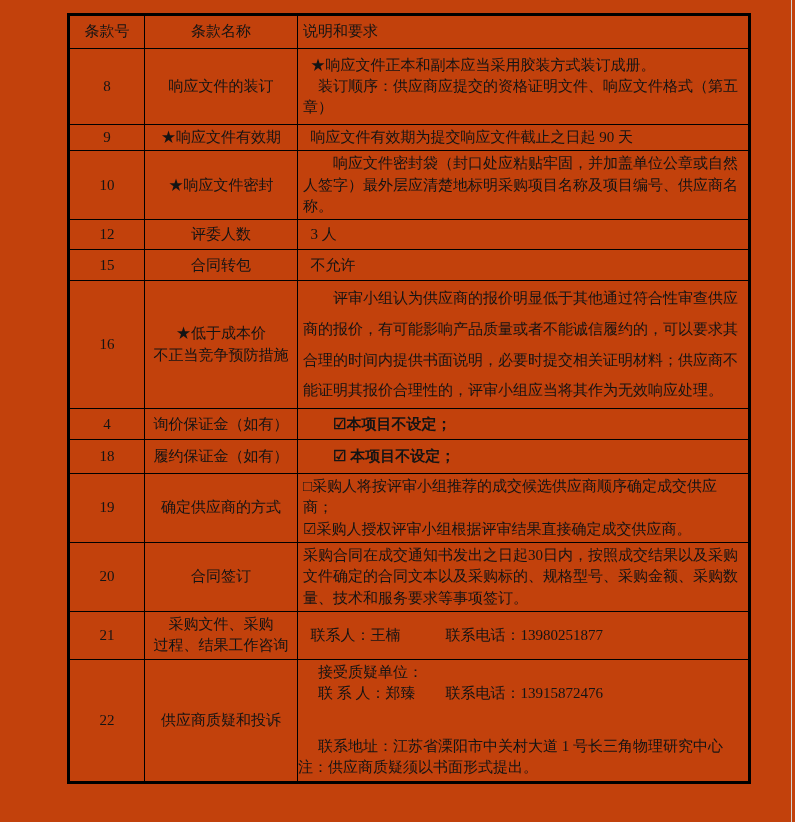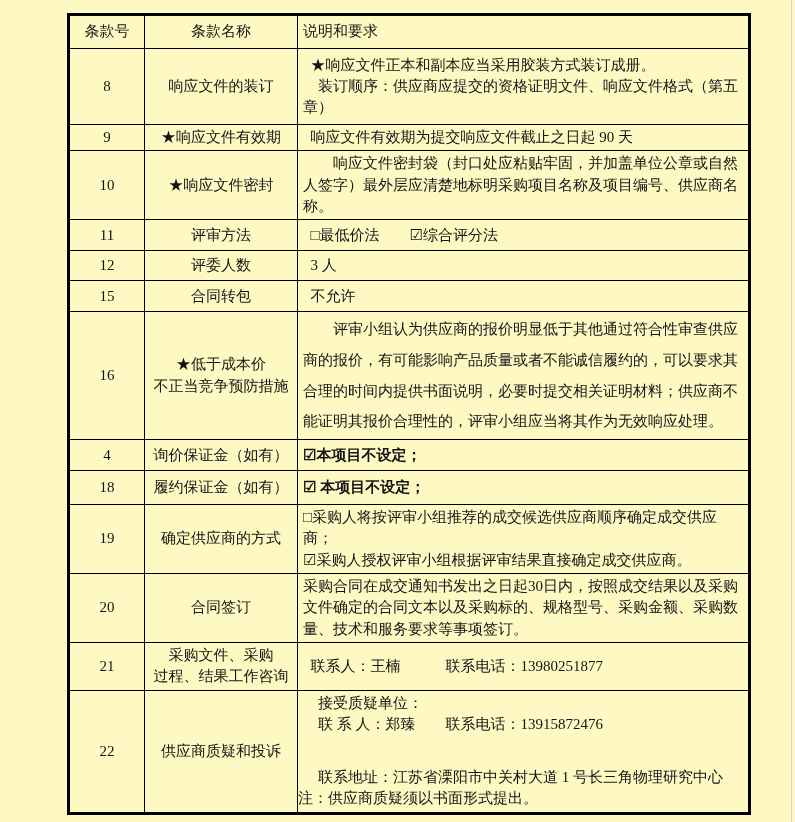--- a/index.html
+++ b/index.html
@@ -1,20 +1,20 @@
 <!DOCTYPE html>
 <html><head>
 <meta charset="utf-8">
 <style>
   html, body { margin: 0; padding: 0; background: #ffffff; }
   .page {
     position: relative;
     width: 795px;
     height: 822px;
-    background: #fef9c3;
+    background: #c2410c;
     font-family: "Liberation Serif", "DejaVu Serif", serif;
     color: #141414;
     overflow: hidden;
   }
   .page-edge-line {
     position: absolute;
     left: 791px; top: 0;
     width: 1px; height: 822px;
     background: #d2d2d2;
   }
@@ -32,21 +32,21 @@
     border: 1px solid #000;
     padding: 2px 5px;
     vertical-align: middle;
     overflow: hidden;
   }
   th.col-num,  td.col-num  { width: 64px;  text-align: center; }
   th.col-name, td.col-name { width: 142px; text-align: center; white-space: pre-line; padding-left: 2px; padding-right: 2px; }
   th.col-desc, td.col-desc { width: 440px; text-align: left; }
   thead th { font-weight: normal; height: 28px; }
   .para { white-space: pre-wrap; margin: 0; }
-  .para.bold { font-weight: bold; }
+  .para.bold { font-weight: bold; margin-left: 30px; }
   .para.flush { margin-left: -5px; }
 </style>
 </head>
 <body>
 
 <div class="page">
   <table class="doc-table">
     <thead>
       <tr>
         <th class="col-num">条款号</th>
@@ -68,27 +68,20 @@
           <td class="col-name">★响应文件有效期</td>
           <td class="col-desc">
             <div class="para" style="text-indent: 0.5em;">响应文件有效期为提交响应文件截止之日起 90 天</div>
           </td>
         </tr>
         <tr style="height: 67px;">
           <td class="col-num">10</td>
           <td class="col-name">★响应文件密封</td>
           <td class="col-desc">
             <div class="para" style="text-indent: 2em;">响应文件密封袋（封口处应粘贴牢固，并加盖单位公章或自然人签字）最外层应清楚地标明采购项目名称及项目编号、供应商名称。</div>
-          </td>
-        </tr>
-        <tr style="height: 31px;">
-          <td class="col-num">11</td>
-          <td class="col-name">评审方法</td>
-          <td class="col-desc">
-            <div class="para" style="text-indent: 0.5em;">□最低价法　　☑综合评分法</div>
           </td>
         </tr>
         <tr style="height: 30px;">
           <td class="col-num">12</td>
           <td class="col-name">评委人数</td>
           <td class="col-desc">
             <div class="para" style="text-indent: 0.5em;">3 人</div>
           </td>
         </tr>
         <tr style="height: 31px;">

